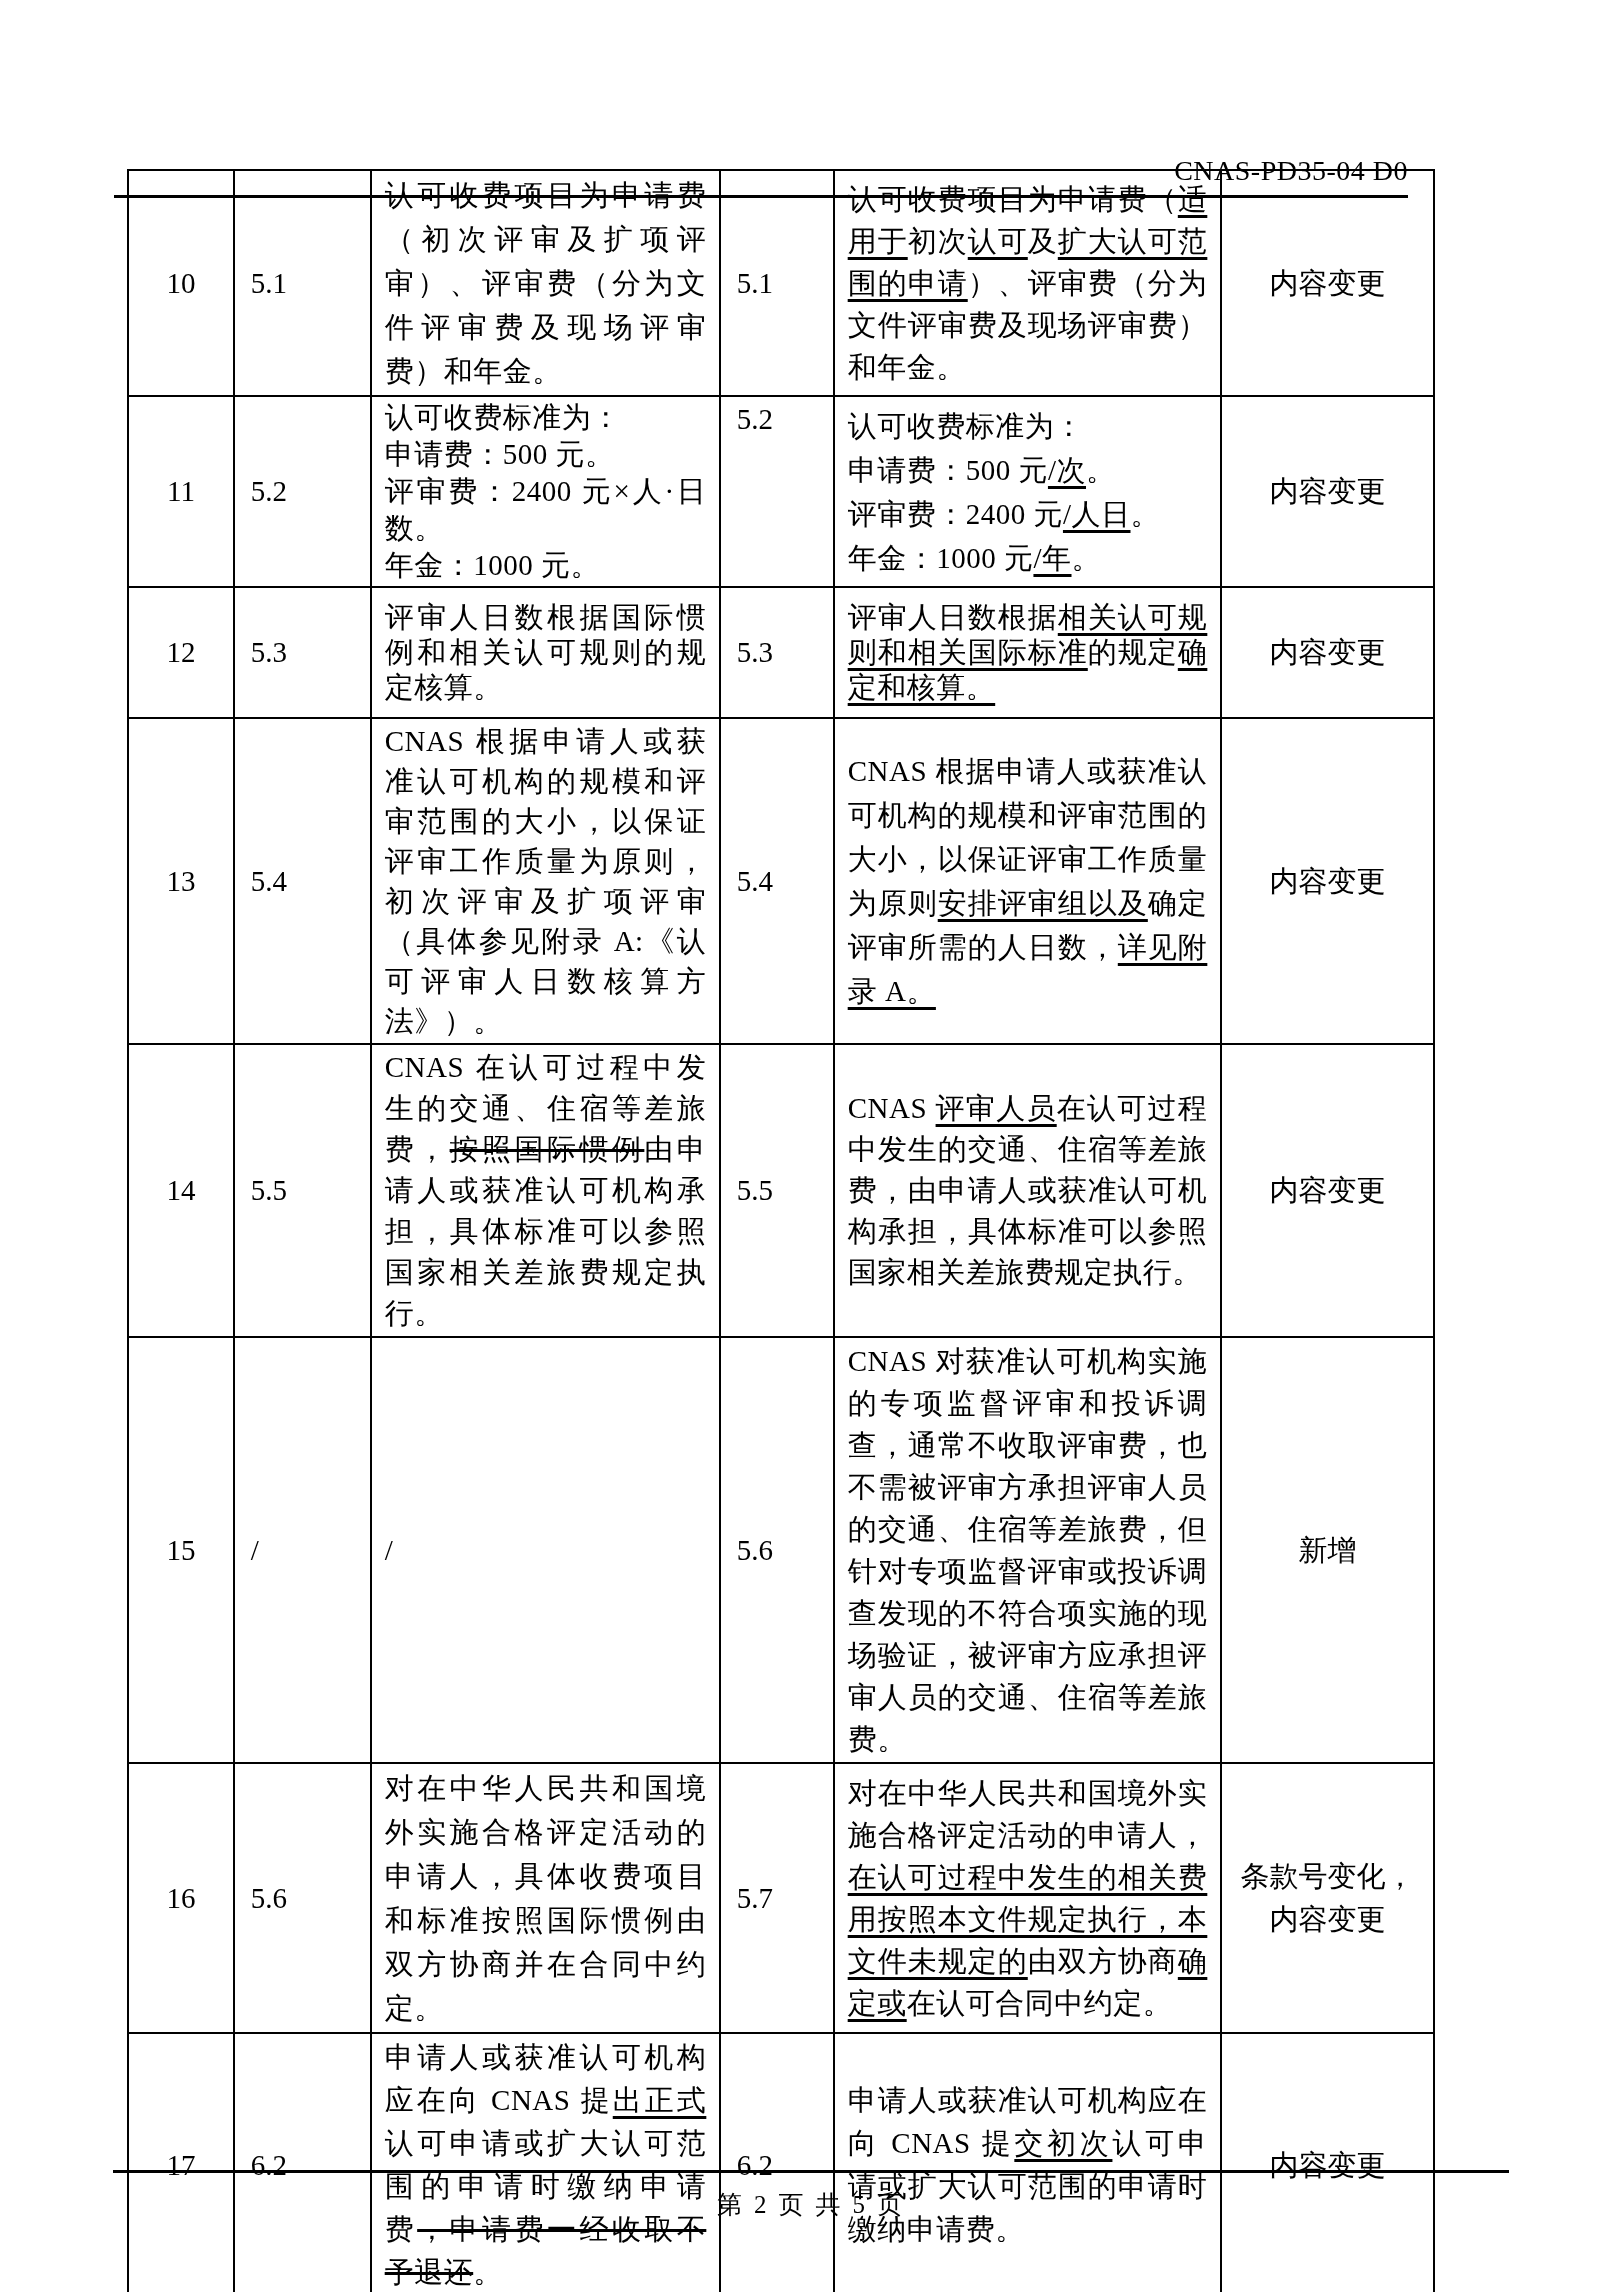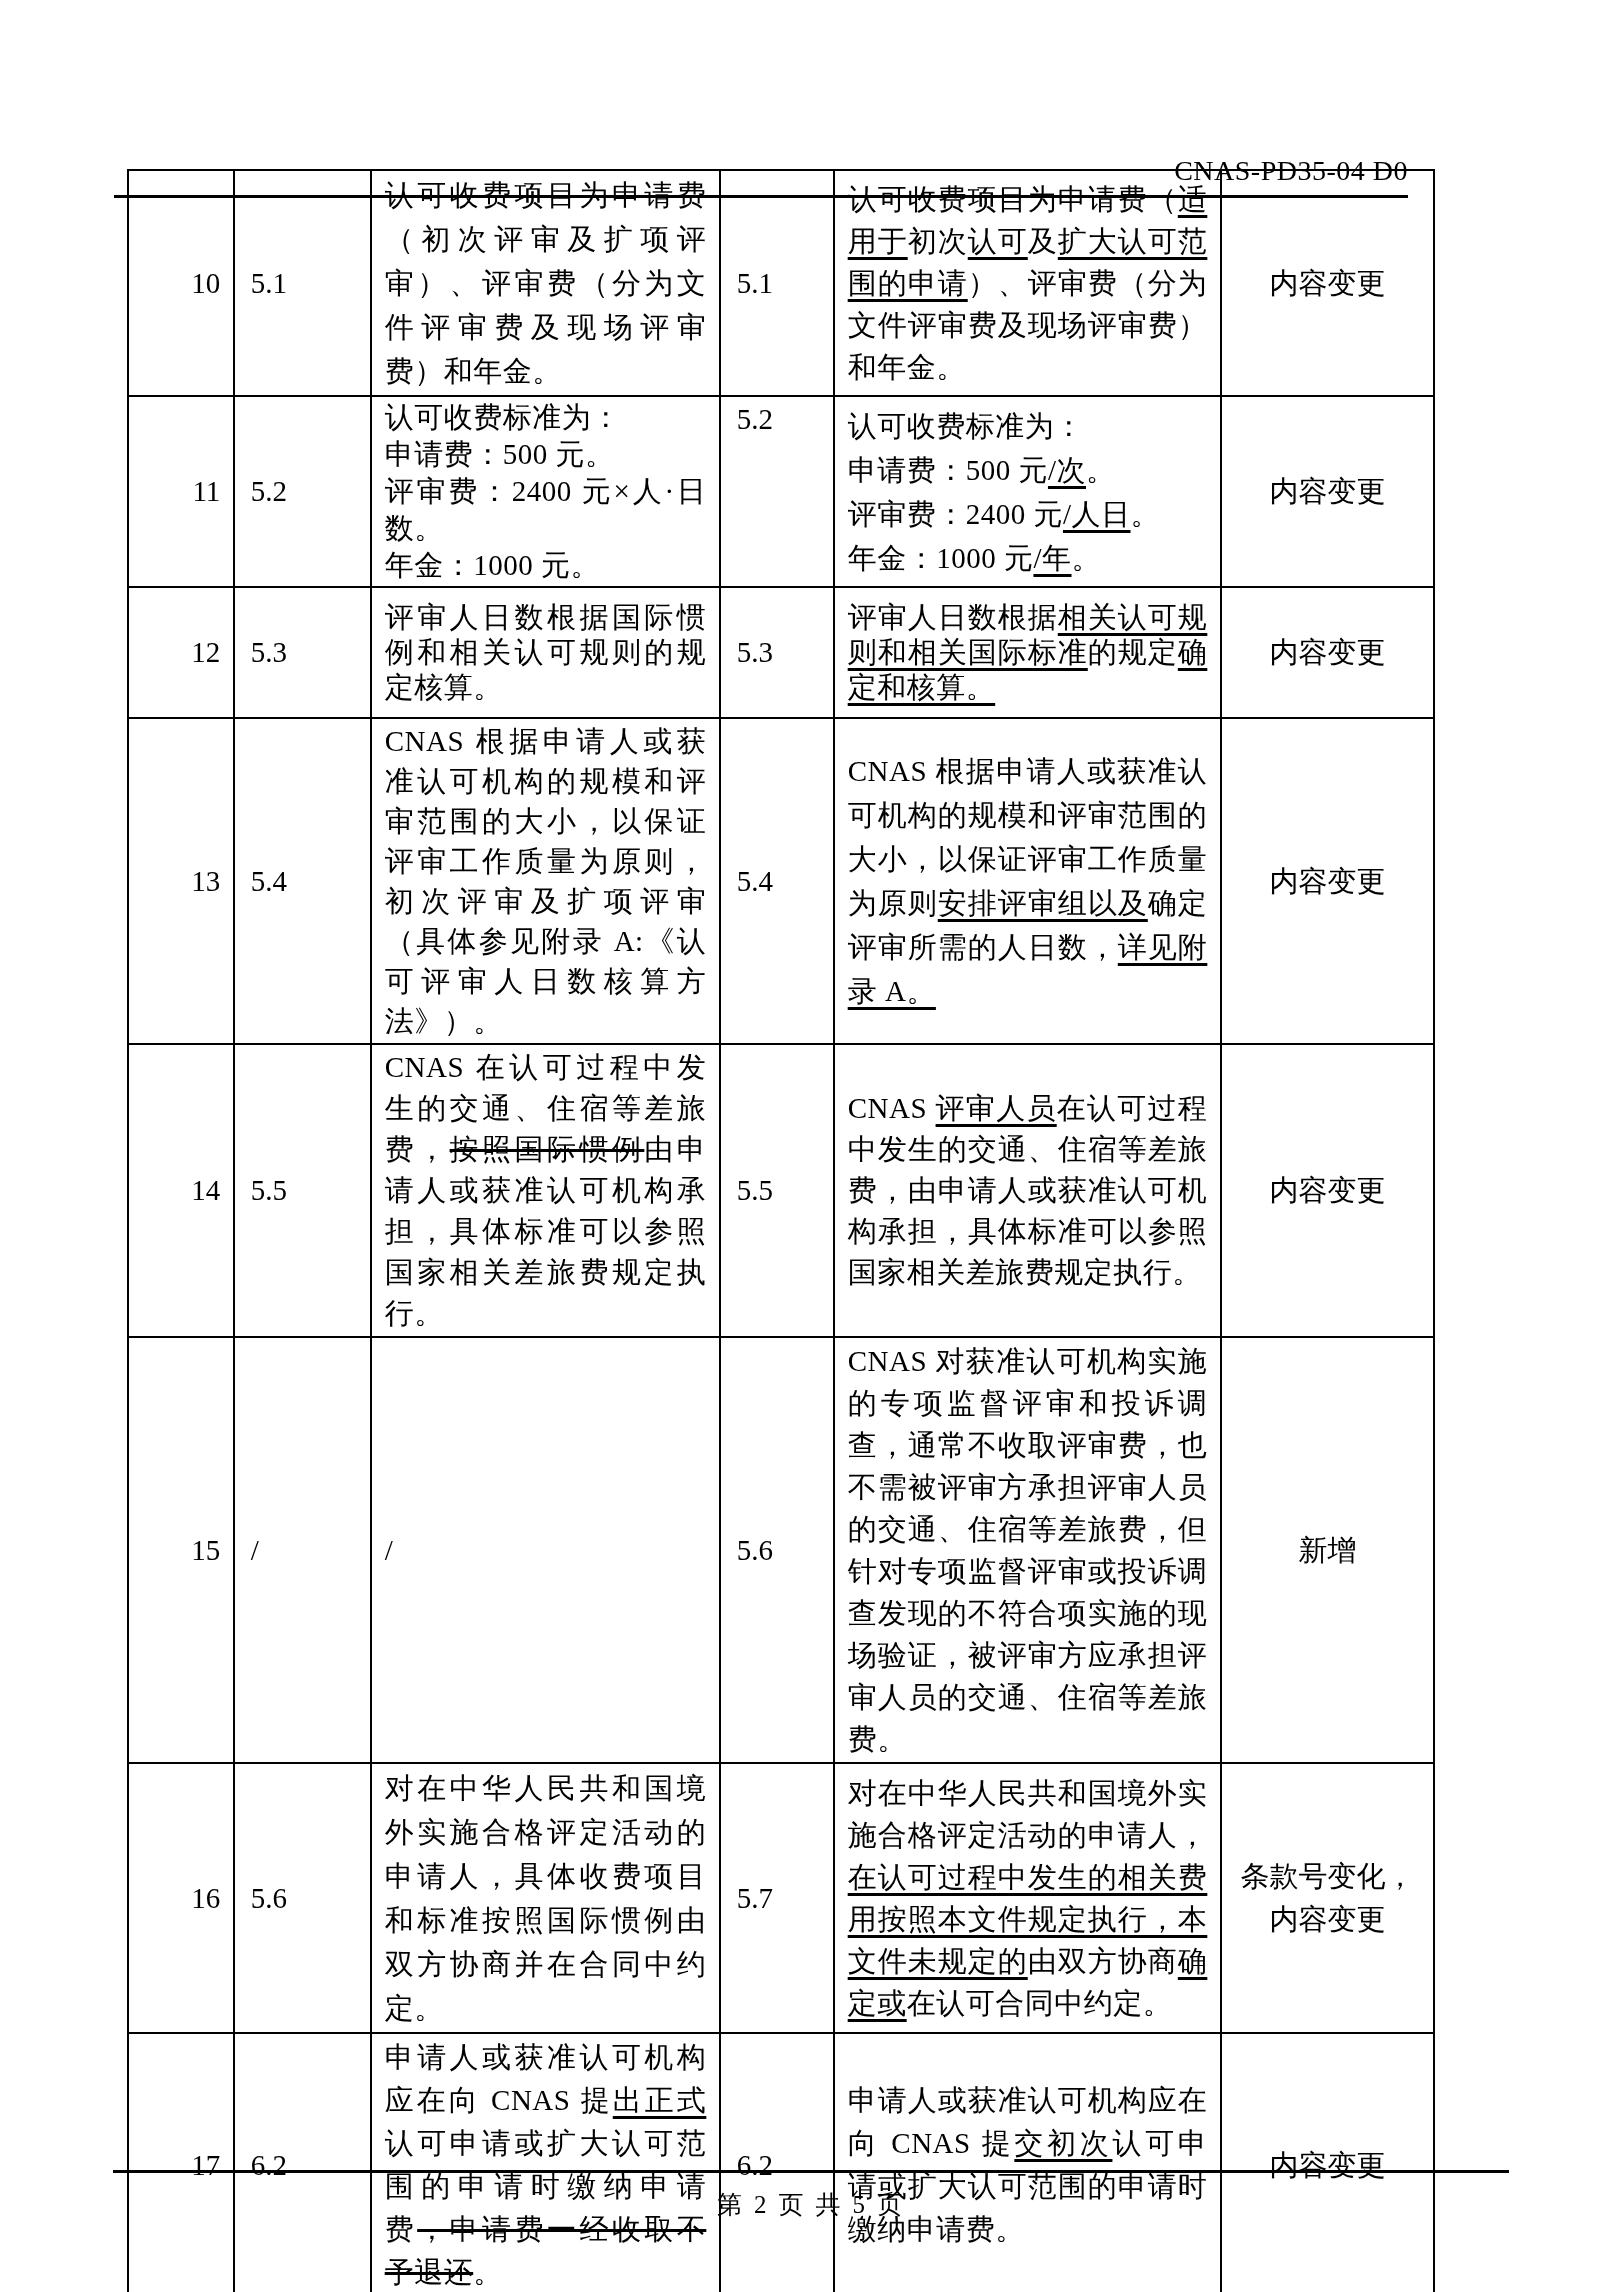--- a/index.html
+++ b/index.html
@@ -13,21 +13,21 @@
     text-align:right;font-size:28px;line-height:33px;letter-spacing:0.5px;
     padding-bottom:7.8px;border-bottom:3.9px solid #000;margin-top:44px;
   }
   
   table.rev{
     position:absolute;left:127px;top:169px;width:1306px;
     border-collapse:collapse;table-layout:fixed;
   }
   table.rev td{border:2.9px solid #000;padding:0;vertical-align:middle;font-size:29px}
   .cell{padding:2px 12.7px}
-  .num{text-align:right}
+  .num{text-align:center}
   .clause{padding-left:15.7px}
   .txt{text-align:justify;line-height:44px;white-space:pre-wrap;letter-spacing:0.5px}
   .chg{text-align:center;line-height:43px;white-space:pre-wrap}
   .u{text-decoration:underline;text-decoration-thickness:2.5px;text-underline-offset:5.9px}
   .st{text-decoration:line-through;text-decoration-thickness:2.5px}
   
   .row0{height:219px}.row1{height:189px}.row2{height:131px}.row3{height:300px}
   .row4{height:255px}.row5{height:386px}.row6{height:258px}.row7{height:222px}
   
   .row0 .nt{line-height:42px}

